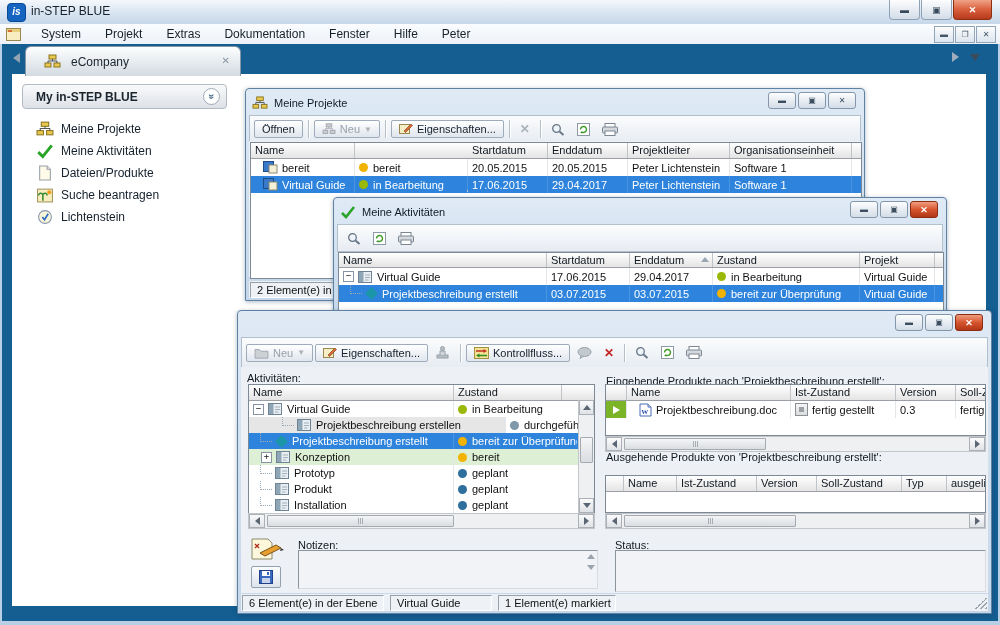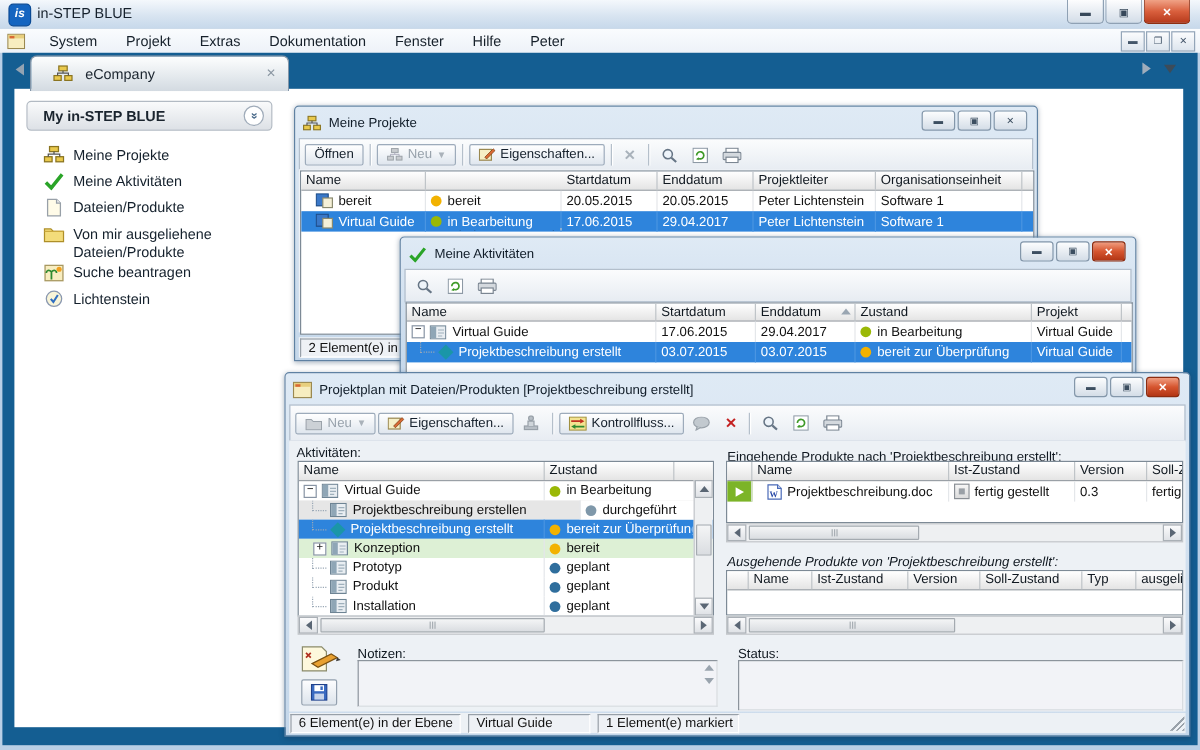--- a/index.html
+++ b/index.html
@@ -166,27 +166,20 @@
       <span class="tx">Meine Aktivitäten</span>
     </div>
     <div class="sb-item">
       <svg class="ic" viewBox="0 0 16 15">
           <path d="M3 1 h7 l3 3 v10 h-10 z" fill="#fffbe8" stroke="#98a0a8"></path>
           <path d="M10 1 v3 h3" fill="#eee" stroke="#98a0a8"></path>
         </svg>
       <span class="tx">Dateien/Produkte</span>
     </div>
     <div class="sb-item">
-      <svg class="ic" viewBox="0 0 17 14">
-          <path d="M1 3 h5 l2 2 h8 v8 h-15 z" fill="#f3dc7a" stroke="#ae8f28"></path>
-          <path d="M1 5 h15" stroke="#caa83c"></path>
-        </svg>
-      <span class="tx">Von mir ausgeliehene Dateien/Produkte</span>
-    </div>
-    <div class="sb-item">
       <svg class="ic" viewBox="0 0 16 15">
           <rect x="1" y="2" width="14" height="12" fill="#f8edc0" stroke="#a89860"></rect>
           <circle cx="12" cy="5" r="2" fill="#f0a020"></circle>
           <path d="M6 13 V7 M6 7 C4 5 2 6 2 8 M6 7 C8 5 10 6 10 8" stroke="#2f8a2f" stroke-width="1.4" fill="none"></path>
         </svg>
       <span class="tx">Suche beantragen</span>
     </div>
     <div class="sb-item">
       <svg class="ic" viewBox="0 0 16 15">
           <circle cx="8" cy="7.5" r="6" fill="#f8f4d8" stroke="#8a98b0"></circle>
@@ -383,28 +376,20 @@
         <div class="gc" style="width:147px;">
             <span class="dot" style="background-color: rgb(242, 178, 0);"></span>
             <span>bereit zur Überprüfung</span>
           </div>
         <div class="gc" style="width:75px;">Virtual Guide</div>
       </div>
     </div>
   </div>
 
   <div class="win" style="left:237px;top:310px;width:753px;height:302px;z-index:3;">
-    <div class="wtitle">
-      <svg class="ic" viewBox="0 0 15 13">
-          <rect x="0.5" y="0.5" width="14" height="12" fill="#f7edc0" stroke="#9a8850"></rect>
-          <rect x="1" y="1" width="13" height="3" fill="#e8cf7e"></rect>
-          <rect x="2" y="2" width="4" height="2" fill="#d96a35"></rect>
-        </svg>
-      <span>Projektplan mit Dateien/Produkten [Projektbeschreibung erstellt]</span>
-    </div>
     <div class="cbtns" style="right:8px;">
       <div class="cbtn">▬</div>
       <div class="cbtn">▣</div>
       <div class="cbtn red">✕</div>
     </div>
     <div class="toolbar" style="top:26px;height:29px;">
       <div class="tbtn dis">
         <svg class="icon" width="15" height="12" viewBox="0 0 17 14">
             <path d="M1 3 h5 l2 2 h8 v8 h-15 z" fill="#ccd1d6" stroke="#9aa2aa"></path>
           </svg>
@@ -485,21 +470,21 @@
               <path d="M7 4 h5 M7 6.5 h5 M7 9 h3.5" stroke="#9fb0bc" stroke-width="1"></path>
             </svg>
           <span>Virtual Guide</span>
           </div>
         <div class="gc" style="width:123px;border-right:none;">
             <span class="dot" style="background-color: rgb(154, 184, 6);"></span>
             <span>in Bearbeitung</span>
           </div>
       </div>
       <div class="grow" style="height: 16px; background-color: rgb(230, 230, 230);">
-        <div class="gc" style="width:235px;">
+        <div class="gc" style="width:235px;margin-left:22px;">
             <span class="treeL"></span>
           <svg class="icon" width="14" height="12" viewBox="0 0 14 12" style="margin-right:5px;">
               <rect x="0.5" y="0.5" width="13" height="11" fill="#e9eef2" stroke="#6e8494"></rect>
               <rect x="1" y="1" width="4.5" height="10" fill="#8fa6b6"></rect>
               <path d="M7 4 h5 M7 6.5 h5 M7 9 h3.5" stroke="#9fb0bc" stroke-width="1"></path>
             </svg>
           <span>Projektbeschreibung erstellen</span>
           </div>
         <div class="gc" style="width:123px;border-right:none;background:#fff;">
             <span class="dot" style="background-color: rgb(127, 152, 170);"></span>
@@ -666,21 +651,21 @@
             <i></i>
             <i></i>
             <i></i>
           </div>
         </div>
       <div class="sbtn" style="margin-left:auto;">
           <div class="tri" style="border-top:4px solid transparent;border-bottom:4px solid transparent;border-left:5px solid #5a6674;"></div>
         </div>
     </div>
 
-    <div class="label" style="left:368px;top:152px;font-style:italic;">Ausgehende Produkte von 'Projektbeschreibung erstellt':</div>
+    <div class="label" style="left:368px;top:140px;">Ausgehende Produkte von 'Projektbeschreibung erstellt':</div>
     <div class="grid" style="left:367px;top:164px;width:379px;height:36px;">
       <div class="ghead" style="height:15px;">
         <div class="gh" style="width:18px;"></div>
         <div class="gh" style="width:53px;">Name</div>
         <div class="gh" style="width:80px;">Ist-Zustand</div>
         <div class="gh" style="width:60px;">Version</div>
         <div class="gh" style="width:85px;">Soll-Zustand</div>
         <div class="gh" style="width:45px;">Typ</div>
         <div class="gh" style="width:60px;border-right:none;">ausgeliehen</div>
       </div>

